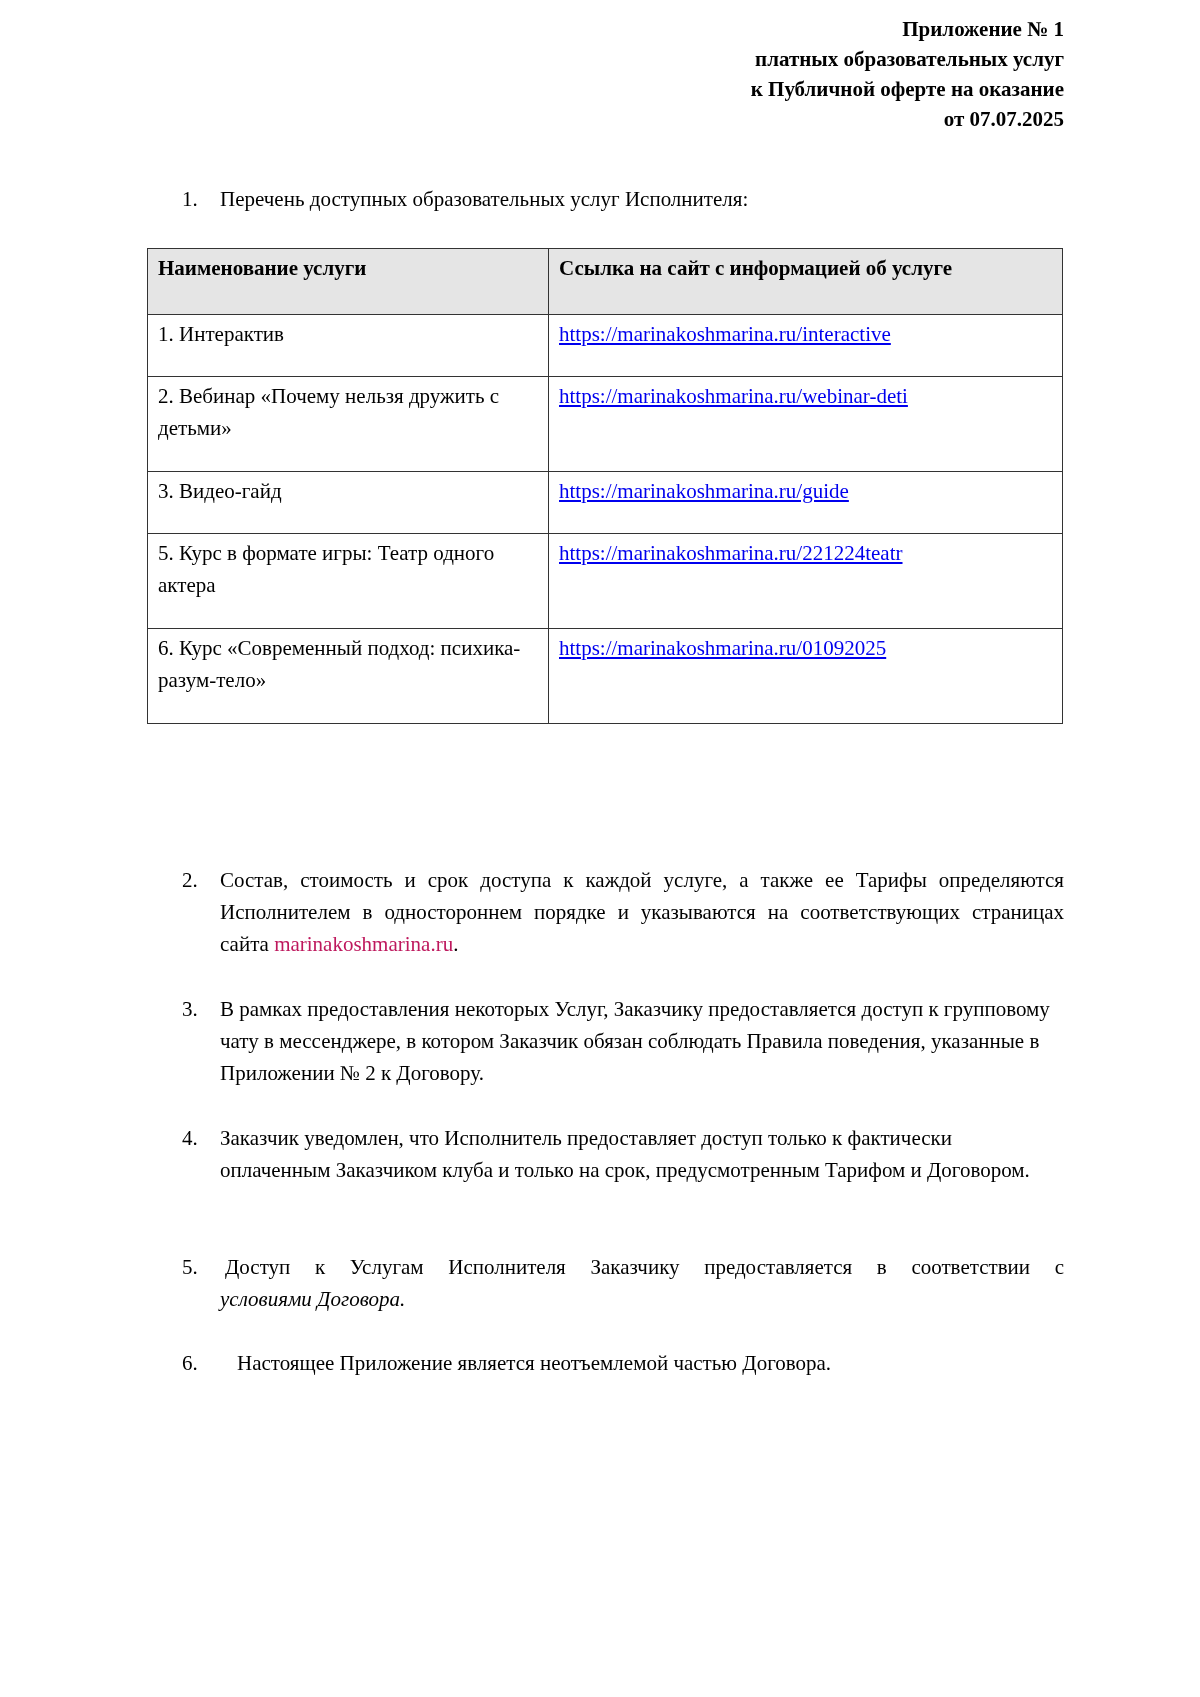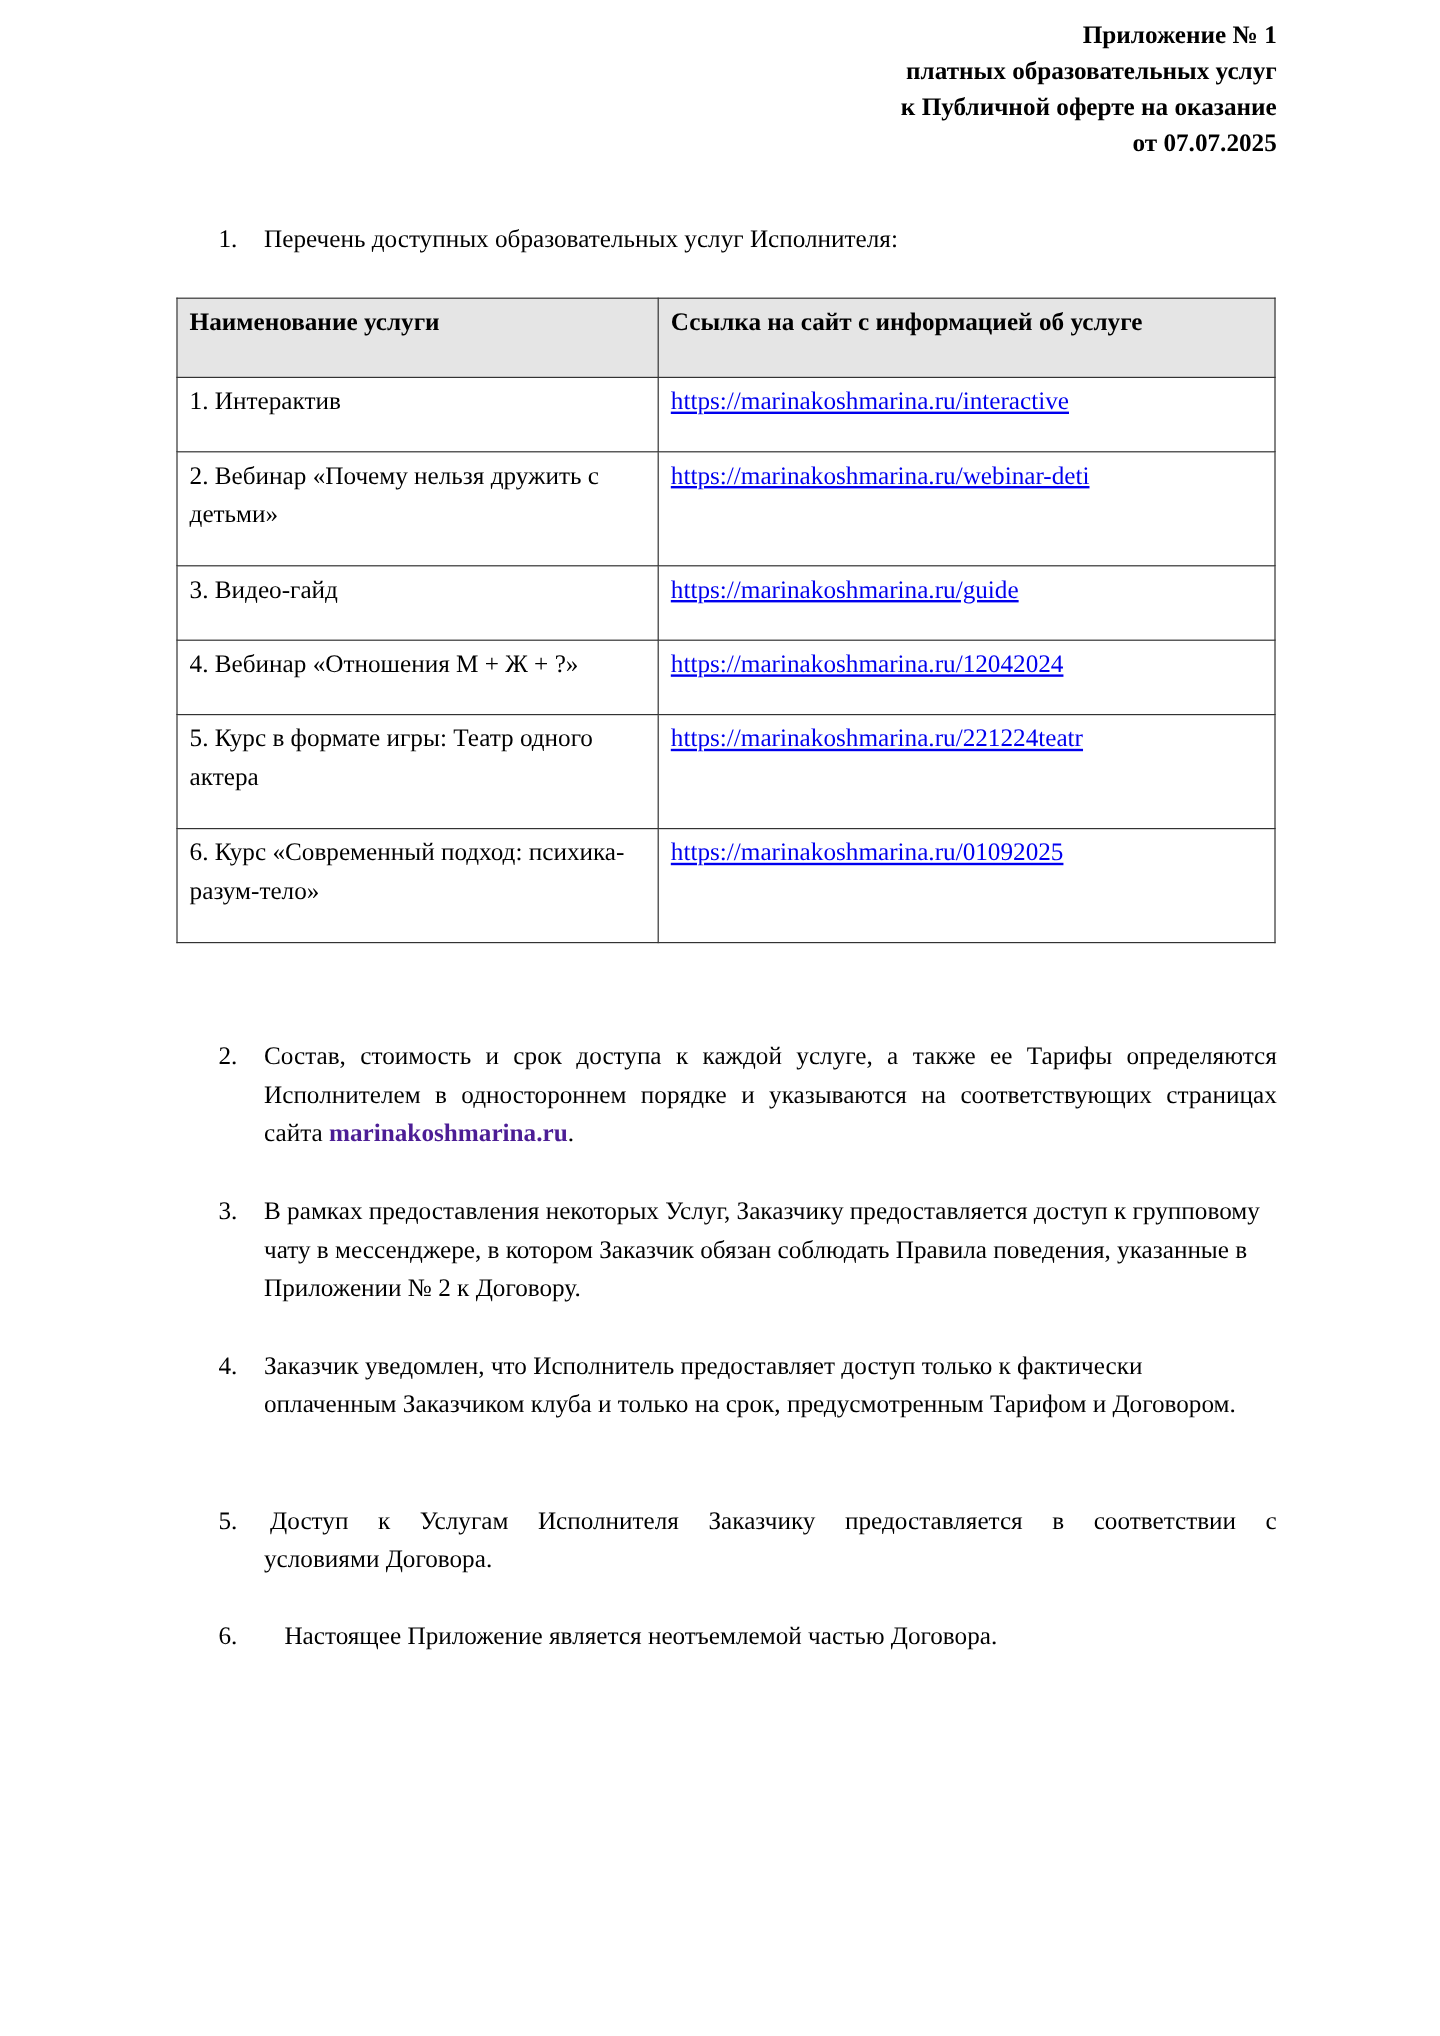--- a/index.html
+++ b/index.html
@@ -28,28 +28,28 @@
   }
   table.services th, table.services td {
     border: 1.5px solid #333; vertical-align: top; padding: 3px 10px 0 10px;
     text-align: left;
   }
   table.services th { background: #e5e5e5; font-weight: bold; height: 62px; }
   table.services td.c1 { width: 380px; }
   .r-short { height: 62px; }
   .r-tall { height: 95px; }
   a.link { color: #0000ee; text-decoration: underline; }
-  .site-ref { color: #4c1d95; font-weight: bold; }
+  .site-ref { color: #be185d; }
   .item2 { top: 864px; }
   .item3 { top: 993px; }
   .item3 .txt, .item4 .txt { text-align: left; }
   .item4 { top: 1122px; }
   .item5 { top: 1251px; }
   .item5 .txt { margin-left: 43px; }
-  .item5 .txt2 { margin-left: 38px; display: block; text-align: left; }
+  .item5 .txt2 { margin-left: 38px; display: block; text-align: left; font-style: italic; }
   .item6 { top: 1347px; }
   .item6 .txt { margin-left: 55px; text-align: left; }
 </style>
 </head>
 <body>
 
 <div class="header-block">
   <div>Приложение № 1</div>
   <div>платных образовательных услуг</div>
   <div>к Публичной оферте на оказание</div>
@@ -76,24 +76,20 @@
       <td><a class="link">https://marinakoshmarina.ru/interactive</a></td>
     </tr>
     <tr class="r-tall">
       <td class="c1">2. Вебинар «Почему нельзя дружить с детьми»</td>
       <td><a class="link">https://marinakoshmarina.ru/webinar-deti</a></td>
     </tr>
     <tr class="r-short">
       <td class="c1">3. Видео-гайд</td>
       <td><a class="link">https://marinakoshmarina.ru/guide</a></td>
     </tr>
-    <tr class="r-short">
-      <td class="c1">4. Вебинар «Отношения М + Ж + ?»</td>
-      <td><a class="link">https://marinakoshmarina.ru/12042024</a></td>
-    </tr>
     <tr class="r-tall">
       <td class="c1">5. Курс в формате игры: Театр одного актера</td>
       <td><a class="link">https://marinakoshmarina.ru/221224teatr</a></td>
     </tr>
     <tr class="r-tall">
       <td class="c1">6. Курс «Современный подход: психика-разум-тело»</td>
       <td><a class="link">https://marinakoshmarina.ru/01092025</a></td>
     </tr>
   </tbody>
 </table>

